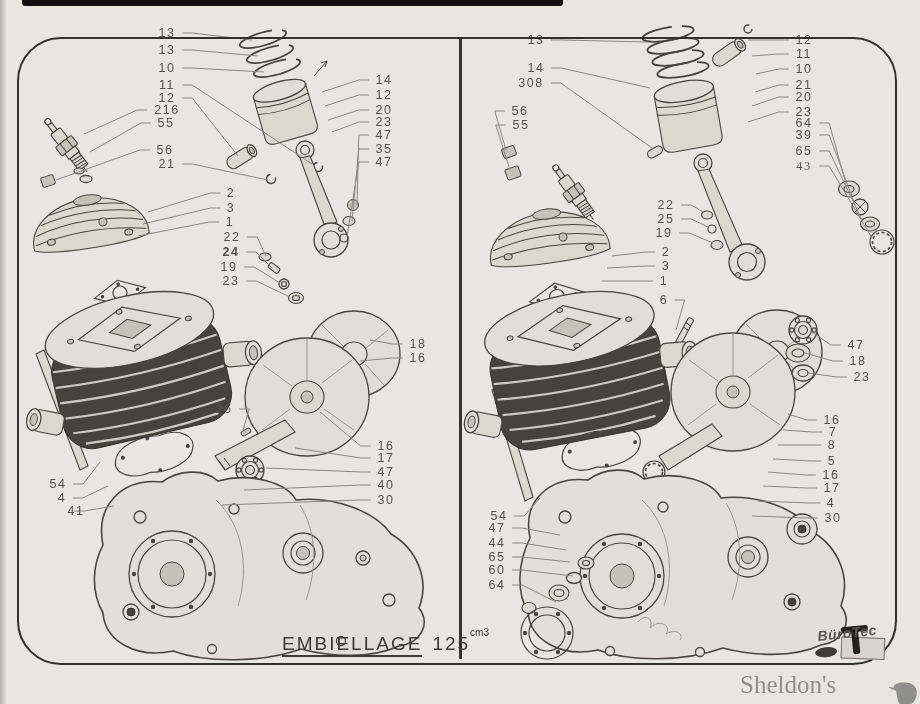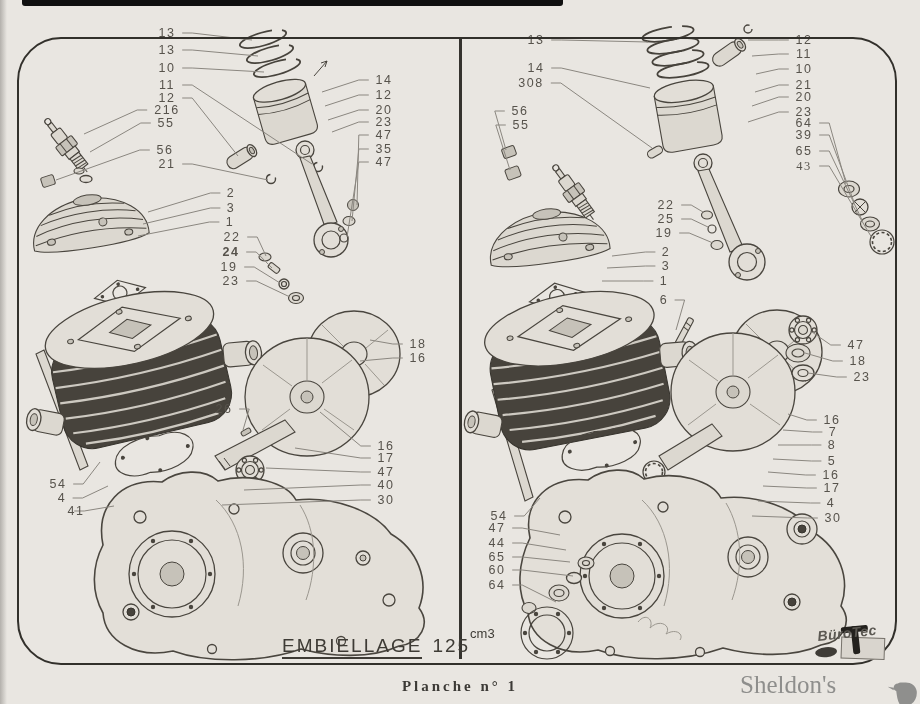--- a/index.html
+++ b/index.html
@@ -10,21 +10,21 @@
   .edge-top{position:absolute;left:22px;top:0;width:541px;height:6px;background:#101010;border-radius:0 0 3px 3px;}
   .edge-left{position:absolute;left:0;top:0;width:7px;height:704px;background:linear-gradient(90deg,rgba(40,38,34,.28),rgba(40,38,34,0));}
   .frame{position:absolute;left:17px;top:37px;width:876px;height:624px;border:2.5px solid #32302b;border-radius:44px;}
   .divider{position:absolute;left:459px;top:39px;width:3px;height:620px;background:#35332e;}
   #art,#leader-svg{position:absolute;left:0;top:0;width:920px;height:704px;}
   #leader-svg polyline{fill:none;stroke:#8b8780;stroke-width:1;}
   .callout{position:absolute;transform:translate(-50%,-50%);font-size:12.5px;letter-spacing:1.5px;
            color:#57534c;white-space:nowrap;}
   .caption{position:absolute;color:#3e3b35;font-size:19px;letter-spacing:2px;white-space:nowrap;}
   .cap-name{border-bottom:2px solid #3e3b35;padding-bottom:1px;margin-right:10px;}
-  .cap-unit{font-size:13px;position:relative;top:-7px;letter-spacing:0;}
+  .cap-unit{font-size:10px;position:relative;top:-7px;letter-spacing:0;}
   .plate-title{position:absolute;left:0;top:678px;width:920px;text-align:center;
                font-family:"Liberation Serif",serif;font-size:15px;letter-spacing:3px;color:#3c3a36;font-weight:600;}
   .watermark{position:absolute;left:740px;top:671px;display:flex;align-items:flex-end;gap:4px;
              font-family:"Liberation Serif",serif;font-size:25px;color:#8e8e8c;}
   .stamp{position:absolute;left:806px;top:618px;width:100px;height:44px;transform:rotate(-6deg);}
   .stamp-text{position:absolute;left:12px;top:6px;font-style:italic;font-weight:bold;font-size:14px;
               color:#5b5852;letter-spacing:0.5px;}
   .stamp-bar-v{position:absolute;left:46px;top:8px;width:7px;height:28px;background:#23211d;border-radius:2px;}
   .stamp-bar-h{position:absolute;left:36px;top:8px;width:27px;height:6px;background:#23211d;border-radius:2px;}
   .stamp-pad{position:absolute;left:8px;top:26px;width:22px;height:10px;background:#3f3c37;border-radius:50%;}
@@ -592,21 +592,20 @@
       <span class="callout" style="left: 497px; top: 585px;">64</span>
     </div>
 
   <div class="frame"></div>
   <div class="divider"></div>
 
   <div class="caption" style="left:282px;top:633px;">
     <span class="cap-name">EMBIELLAGE</span><span class="cap-size">125</span><sup class="cap-unit">cm3</sup>
   </div>
 
-  <div class="plate-title">Planche n° 1</div>
 
   <div class="stamp">
     <div class="stamp-card"></div>
     <div class="stamp-pad"></div>
     <div class="stamp-bar-h"></div>
     <div class="stamp-bar-v"></div>
     <div class="stamp-text">BüroTec</div>
   </div>
 
   <div class="watermark">

